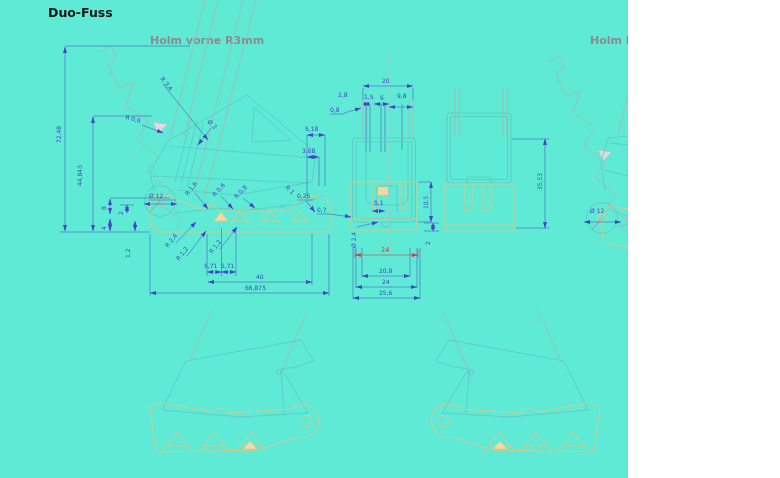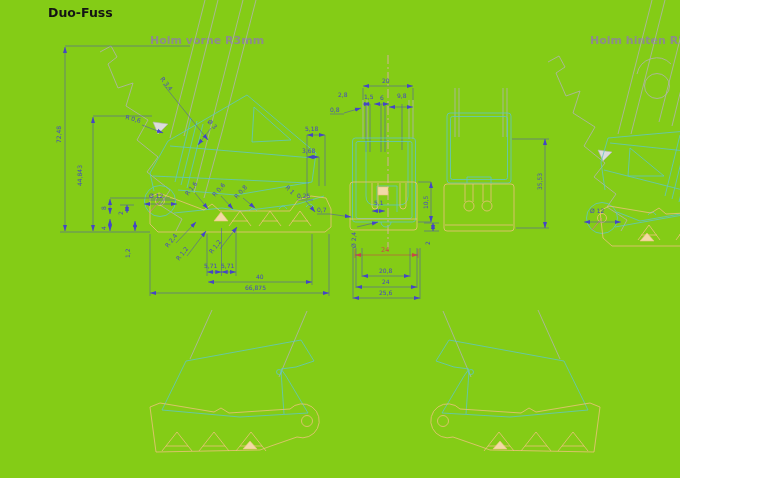--- a/index.html
+++ b/index.html
@@ -1,16 +1,16 @@
 <!DOCTYPE html>
 <html><head>
 <meta charset="utf-8">
 <style>
   html,body{margin:0;padding:0;background:#ffffff;}
-  .canvas{position:relative;width:680px;height:478px;background:#84cc16;overflow:hidden;}
+  .canvas{position:relative;width:628px;height:478px;background:#5eead4;overflow:hidden;}
   svg text{font-family:"DejaVu Sans",sans-serif;}
   .title-txt{font-size:12.5px;font-weight:bold;fill:#141414;}
   .vlabel{font-size:11px;font-weight:bold;fill:#8c8c8c;}
   .dim{fill:#4545c6;font-size:6px;}
   .dimr{fill:#c84848;font-size:6.5px;}
   .st-cy{stroke:#5fc7c3;fill:none;stroke-width:0.8;}
   .st-or{stroke:#eec27c;fill:none;stroke-width:0.8;}
   .st-gr{stroke:#b3b3b3;fill:none;stroke-width:0.8;}
   .st-dim{stroke:#4545c6;fill:none;stroke-width:0.5;}
   .st-red{stroke:#c84848;fill:none;stroke-width:0.6;}

